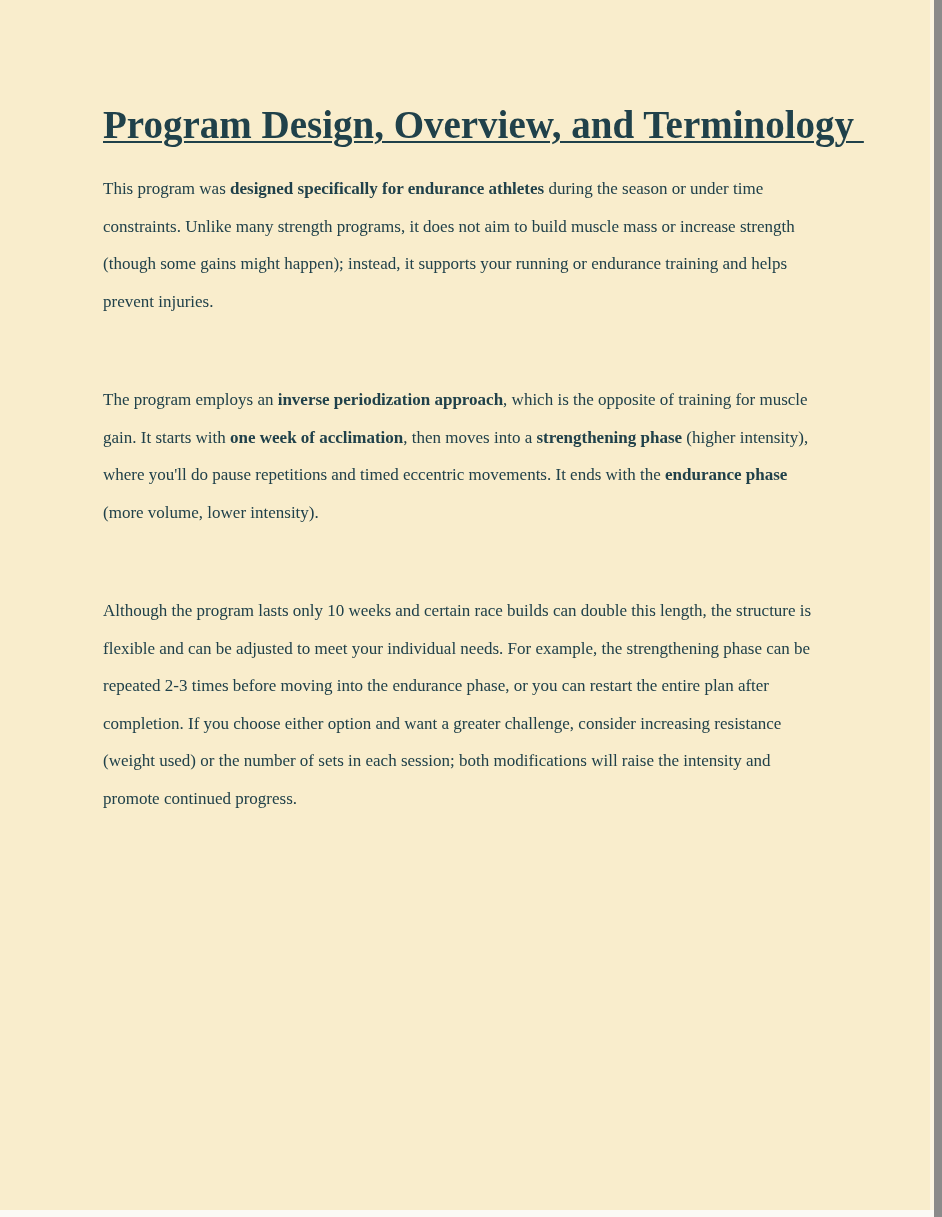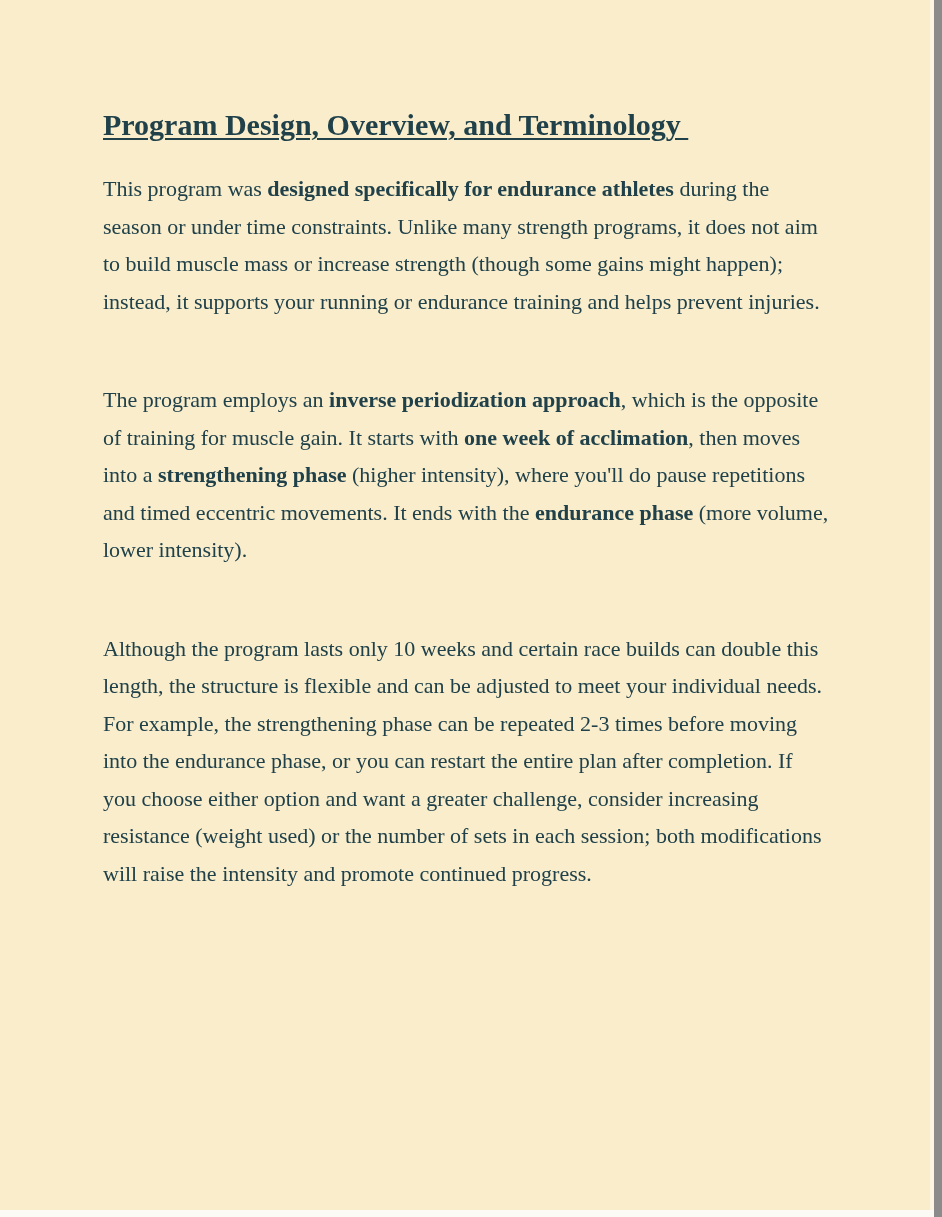--- a/index.html
+++ b/index.html
@@ -47,34 +47,34 @@
     background: #fbfaf5;
   }
   .content {
     box-sizing: content-box;
     width: 728px;
     padding: 107px 0 0 103px;
     color: #20414a;
   }
   h1.doc-title {
     margin: 0 0 27px 0;
-    font-size: 30px;
+    font-size: 39px;
     line-height: 36px;
     font-weight: bold;
-    text-align: left;
+    text-align: right;
     white-space: pre;
   }
   h1.doc-title .title-text {
     text-decoration: underline;
     text-decoration-thickness: 2px;
     text-underline-offset: 3px;
   }
   .doc-body p {
     margin: 0 0 61px 0;
-    font-size: 22px;
+    font-size: 17px;
     line-height: 37.5px;
     text-align: left;
   }
   .doc-body b {
     font-weight: bold;
   }
 </style>
 </head>
 <body>
 

